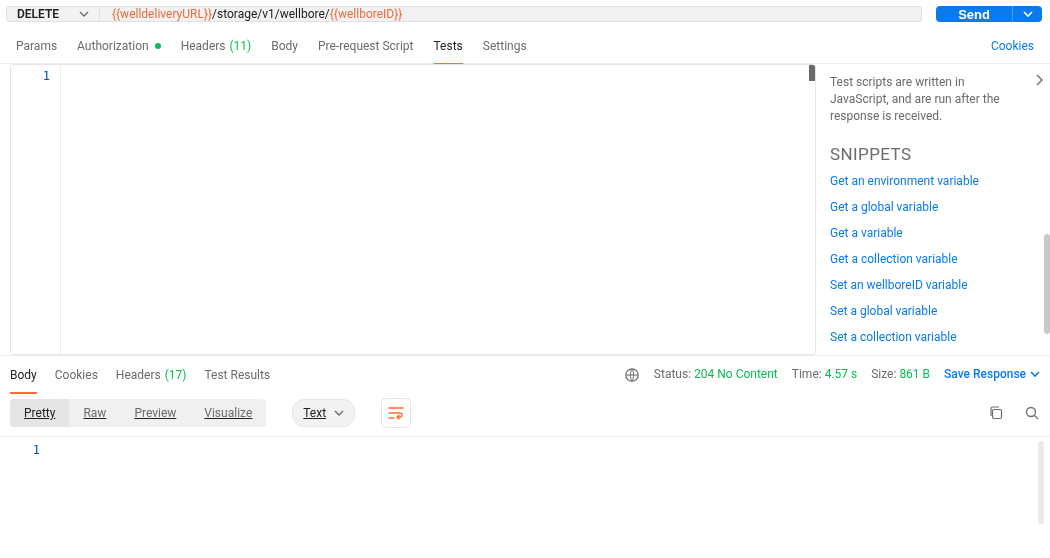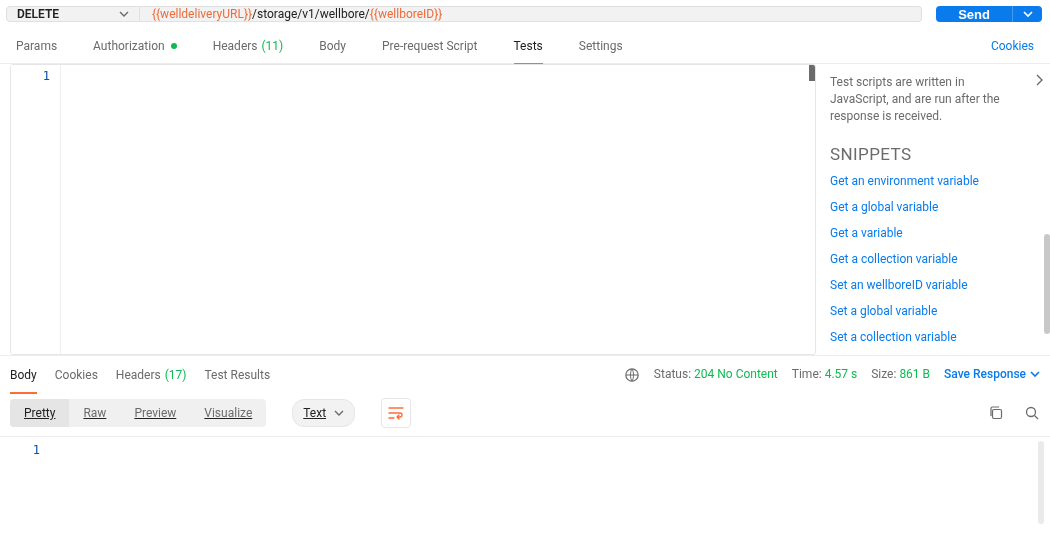--- a/index.html
+++ b/index.html
@@ -16,21 +16,21 @@
   .urlbar {
     display: flex;
     gap: 8px;
     padding: 6px 8px 6px 6px;
     align-items: stretch;
   }
   .method-select {
     display: flex;
     align-items: center;
     justify-content: space-between;
-    width: 134px;
+    width: 94px;
     background: #f2f2f2;
     border: 1px solid #e0e0e0;
     border-radius: 4px 0 0 4px;
     padding: 0 10px;
     font-size: 12px;
     font-weight: 600;
     color: #212121;
     cursor: pointer;
   }
   .url-input {
@@ -71,21 +71,21 @@
     cursor: pointer;
     display: flex;
     align-items: center;
     justify-content: center;
   }
   
   .req-tabs {
     display: flex;
     align-items: center;
     padding: 0 16px;
-    gap: 36px;
+    gap: 20px;
     height: 36px;
     font-size: 12px;
     border-bottom: 1px solid #ededed;
   }
   .req-tab {
     color: #6b6b6b;
     cursor: pointer;
     height: 36px;
     display: flex;
     align-items: center;

